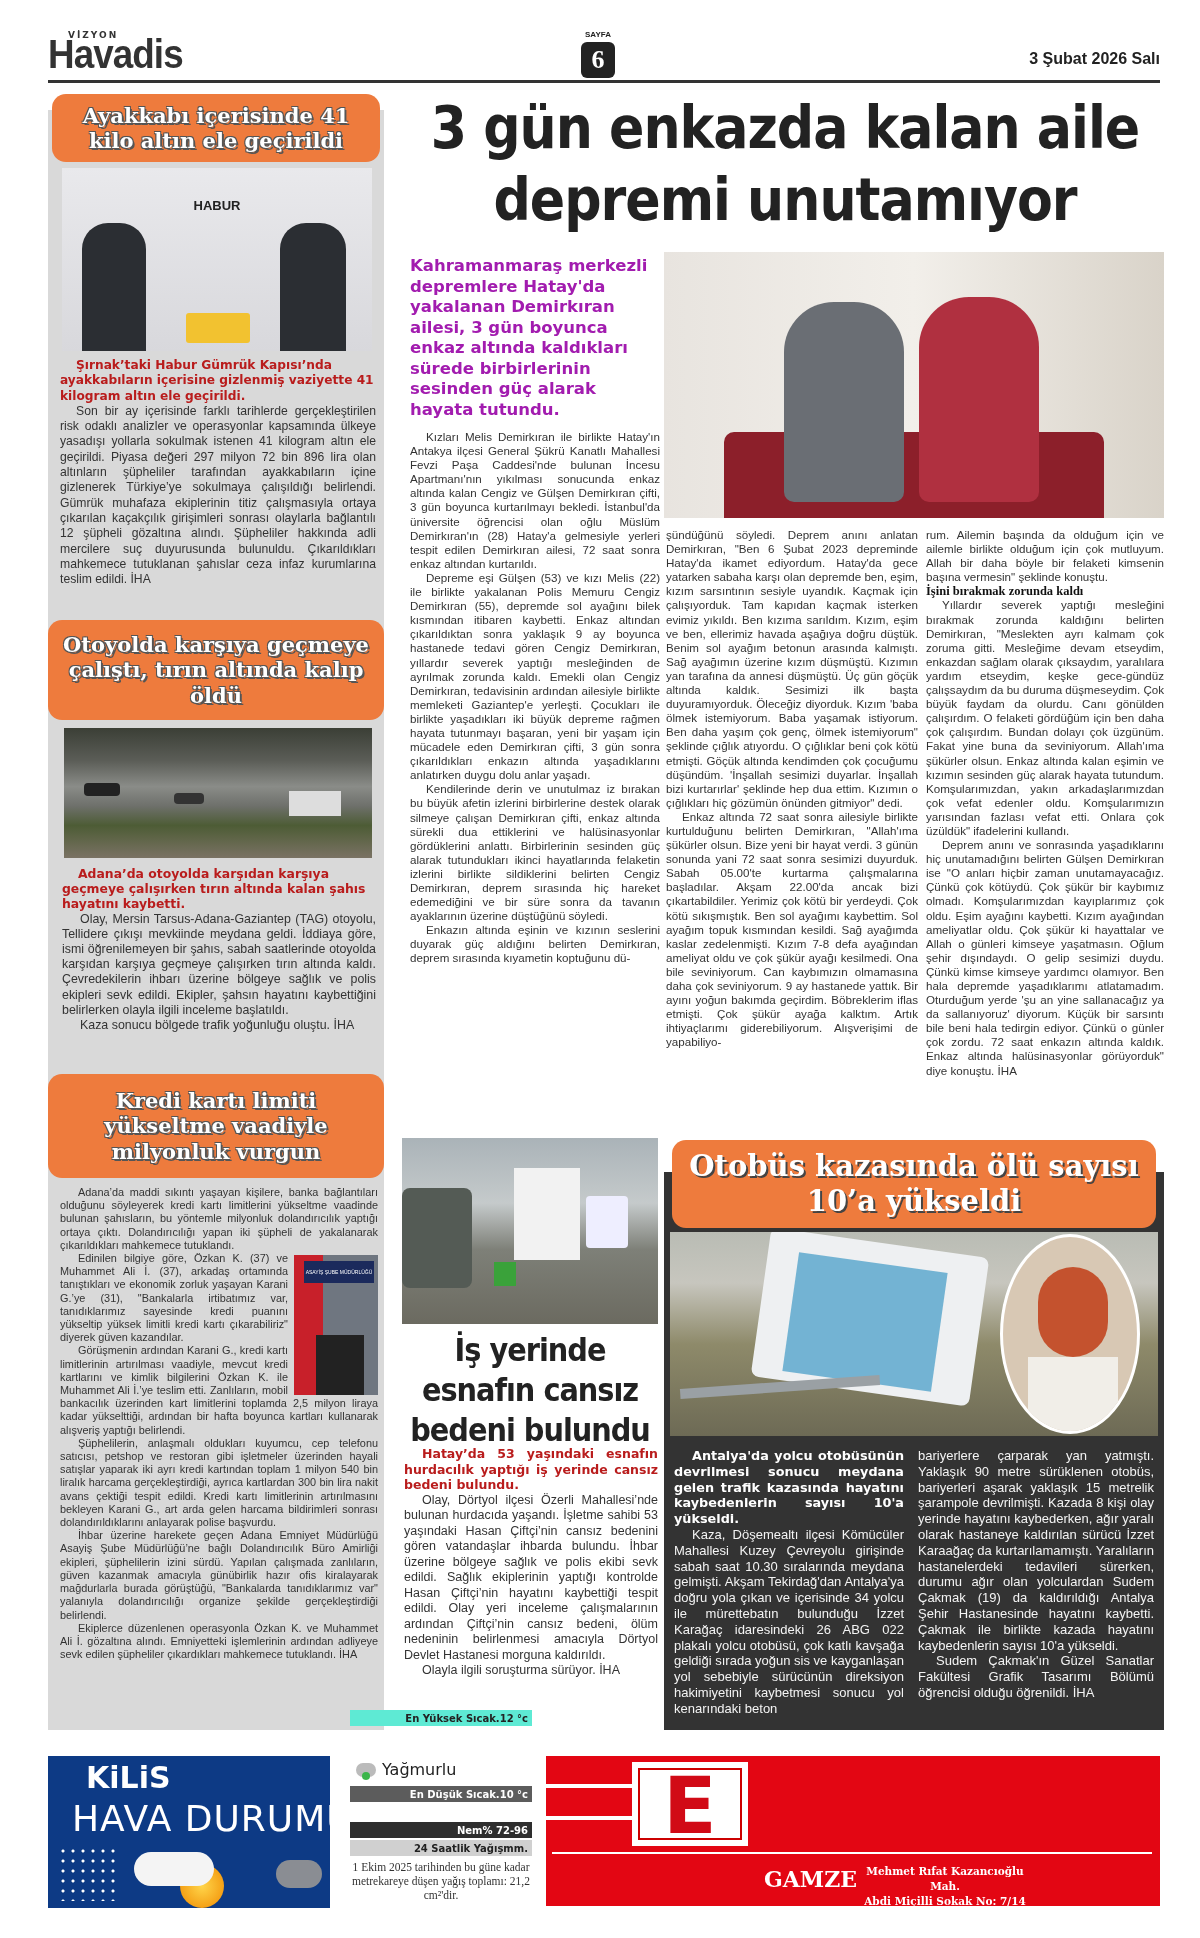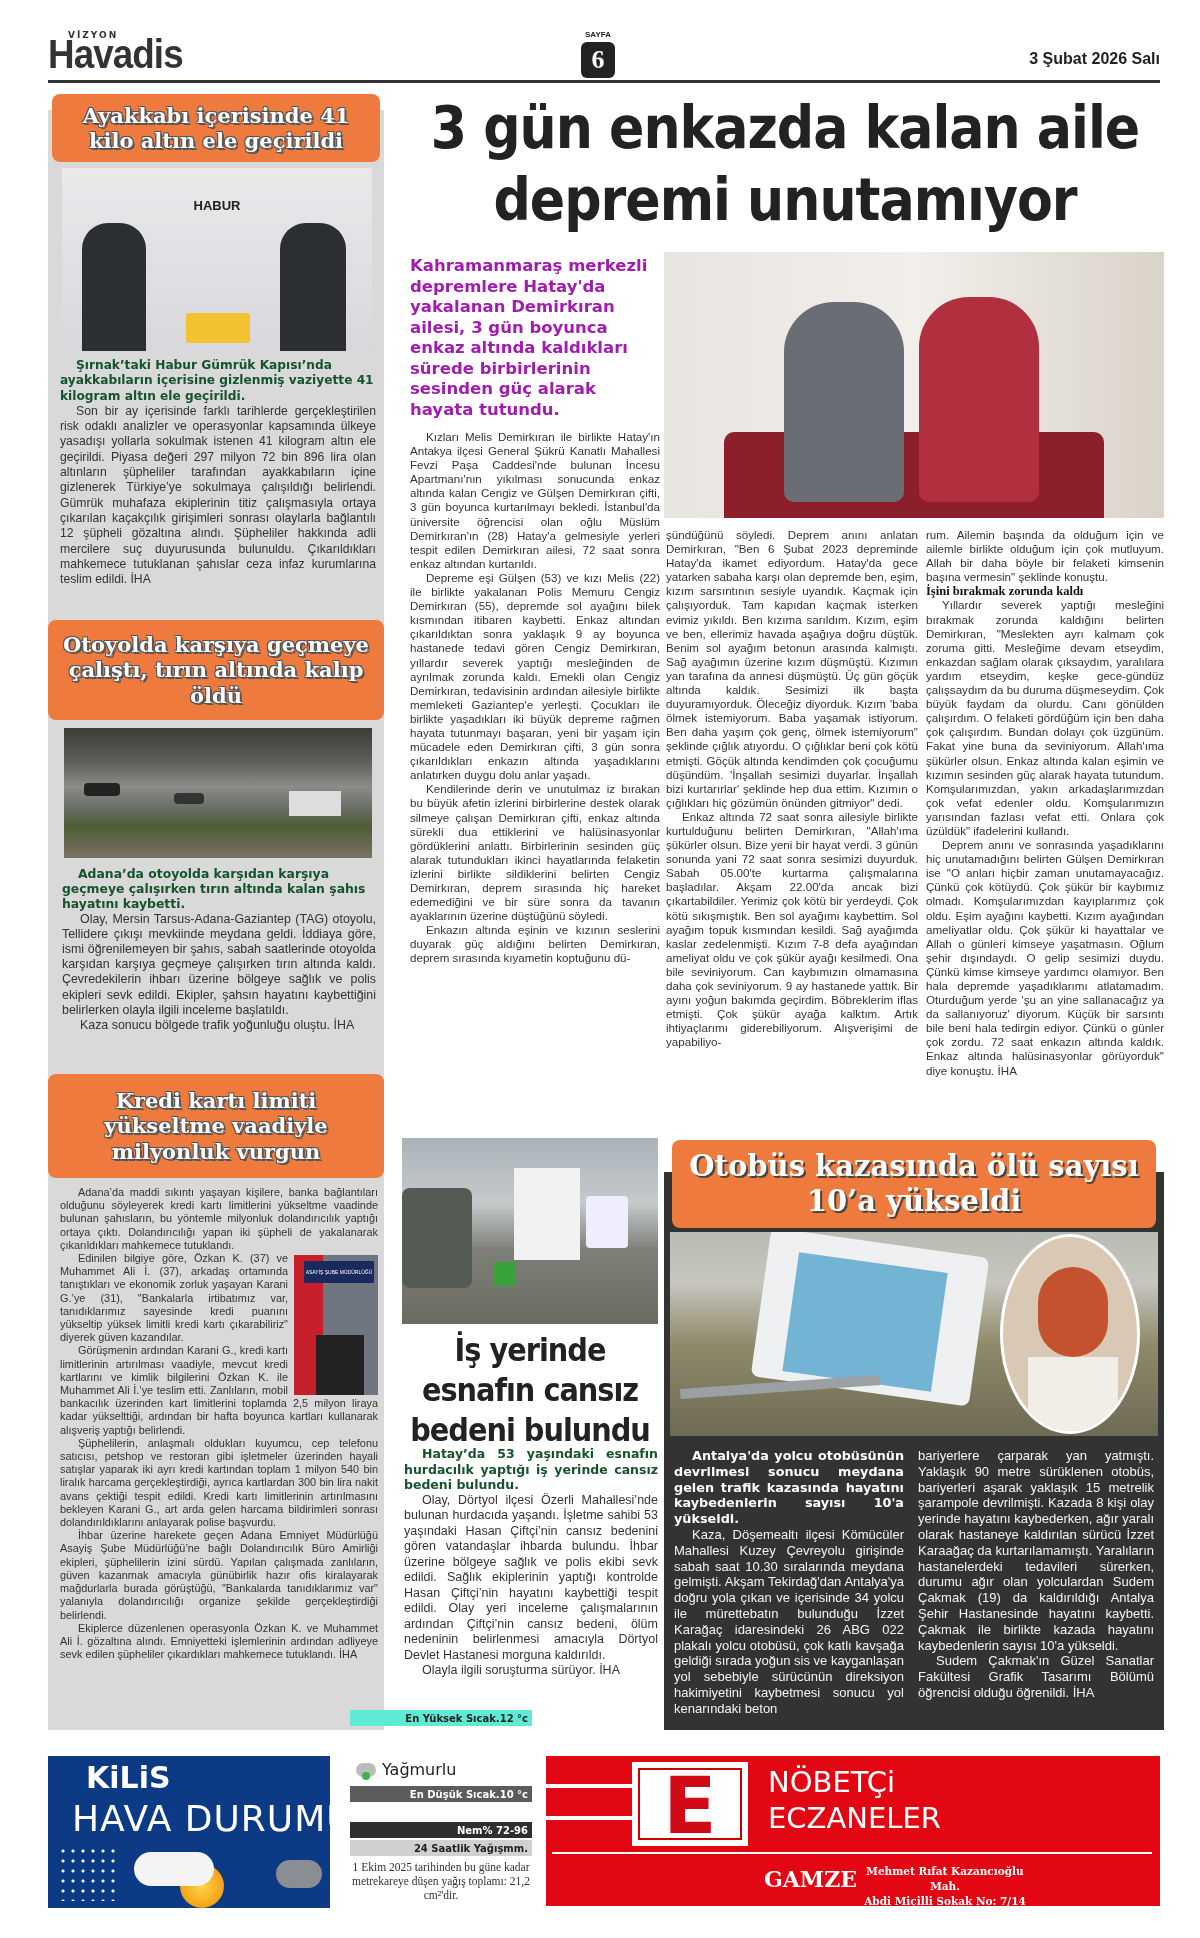--- a/index.html
+++ b/index.html
@@ -8,22 +8,22 @@
 
 #masthead{left:48px;top:28px;width:190px;height:46px}
 #masthead .small{position:absolute;left:20px;top:2px;font-size:9px;letter-spacing:2px;font-weight:bold;color:#333;font-family:"DejaVu Sans",sans-serif}
 #masthead .big{position:absolute;left:0;top:4px;font-size:40px;font-weight:bold;color:#333;font-family:"Liberation Sans",sans-serif;letter-spacing:-1px;transform:scaleX(0.92);transform-origin:left}
 #page-label{left:578px;top:30px;width:40px;text-align:center;font-size:8px;font-weight:bold}
 #page-num{left:581px;top:42px;width:34px;height:36px;background:#222;color:#fff;border-radius:6px;text-align:center;font:bold 26px "Liberation Serif",serif;line-height:36px}
 #date{right:40px;top:50px;font-size:16px;font-weight:bold;color:#222}
 #rule{left:48px;top:80px;width:1112px;height:3px;background:#333}
 
 .leftbox{background:#d9d9d9;left:48px;width:336px}
-.orangehead{position:absolute;background:#ee7b3d;border-radius:8px;color:#fff;text-align:center;font-family:"DejaVu Serif",serif;font-weight:bold;text-shadow:2px 2px 0 #555,-1px -1px 0 #555,1px -1px 0 #555,-1px 1px 0 #555;line-height:1.2;display:flex;align-items:center;justify-content:center;padding:10px}
-.lede{font-weight:bold;color:#14532d;font-family:"DejaVu Sans",sans-serif}
+.orangehead{position:absolute;background:#ee7b3d;border-radius:14px;color:#fff;text-align:center;font-family:"DejaVu Serif",serif;font-weight:bold;text-shadow:2px 2px 0 #555,-1px -1px 0 #555,1px -1px 0 #555,-1px 1px 0 #555;line-height:1.2;display:flex;align-items:center;justify-content:center;padding:10px}
+.lede{font-weight:bold;color:#b91c1c;font-family:"DejaVu Sans",sans-serif}
 .body{color:#333;text-align:justify}
 .body p{text-indent:18px}
 .photo{position:absolute;overflow:hidden}
 
 #main-headline{left:405px;top:92px;width:760px;text-align:center;font-family:"DejaVu Sans Condensed","DejaVu Sans",sans-serif;font-weight:bold;font-size:58px;line-height:72px;color:#222;letter-spacing:-1px}
 .col{position:absolute;font-size:11.6px;line-height:14.1px;color:#333;text-align:justify}
 .col p{text-indent:16px}
 .col h4{font-family:Liberation Serif, serif;font-size:12.5px;color:#111;text-align:left}
 
 #bus-box{left:664px;top:1172px;width:500px;height:558px;background:#333}
@@ -183,23 +183,19 @@
     <span>mm.</span>
   </div>
 <div class="abs" style="left:350px;top:1860px;width:182px;text-align:center;font:11.5px/14px 'Liberation Serif',serif;color:#333">1 Ekim 2025 tarihinden bu güne kadar metrekareye düşen yağış toplamı: 21,2 cm²'dir.</div>
 
 <div id="pharm" class="abs">
   <div style="position:absolute;left:0;top:28px;width:86px;height:4px;background:#fff"></div>
   <div style="position:absolute;left:0;top:60px;width:86px;height:4px;background:#fff"></div>
   <div style="position:absolute;left:86px;top:6px;width:116px;height:84px;background:#fff;border:4px solid #fff;outline:2px solid #c00 ;outline-offset:-8px">
     <div style="position:absolute;left:0;right:0;top:2px;text-align:center;font:bold 78px/76px 'DejaVu Sans',sans-serif;color:#d10a16">E</div>
   </div>
-  <div style="position:absolute;left:222px;top:8px;font:29px/36px 'DejaVu Sans',sans-serif;color:#fff">
-    <div>NÖBETÇi</div>
-    <div>ECZANELER</div>
-  </div>
   <div style="position:absolute;left:6px;top:96px;width:600px;height:2px;background:#fff"></div>
   <div style="position:absolute;left:218px;top:110px;font:bold 22px 'DejaVu Serif',serif;color:#fff">GAMZE</div>
   <div style="position:absolute;left:314px;top:108px;width:170px;text-align:center;font:bold 10.5px/15px 'DejaVu Serif',serif;color:#fff">
     <div>Mehmet Rıfat Kazancıoğlu Mah.</div>
     <div>Abdi Miçilli Sokak No: 7/14</div>
   </div>
 </div>
 
 </body></html>

